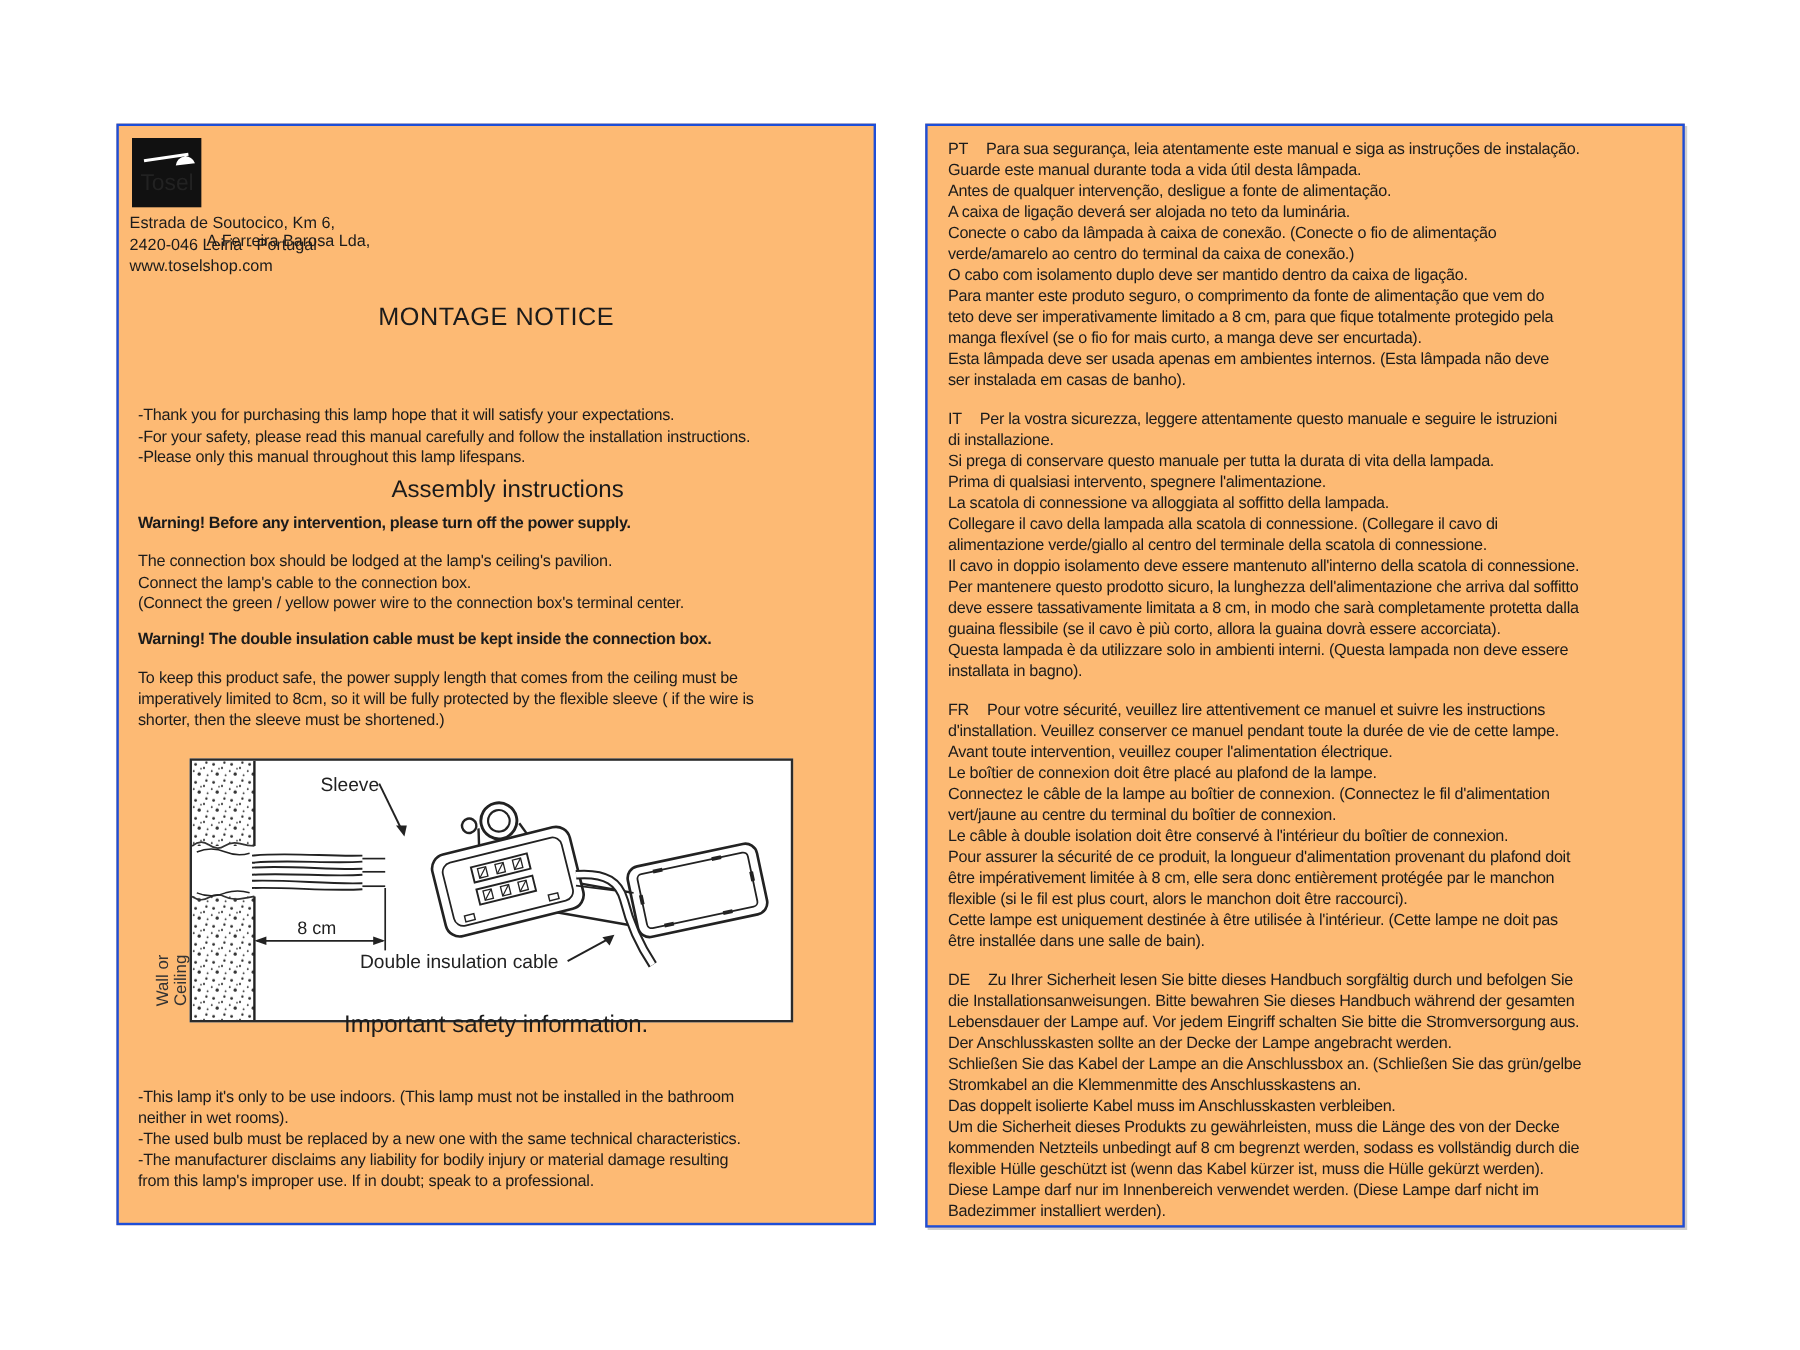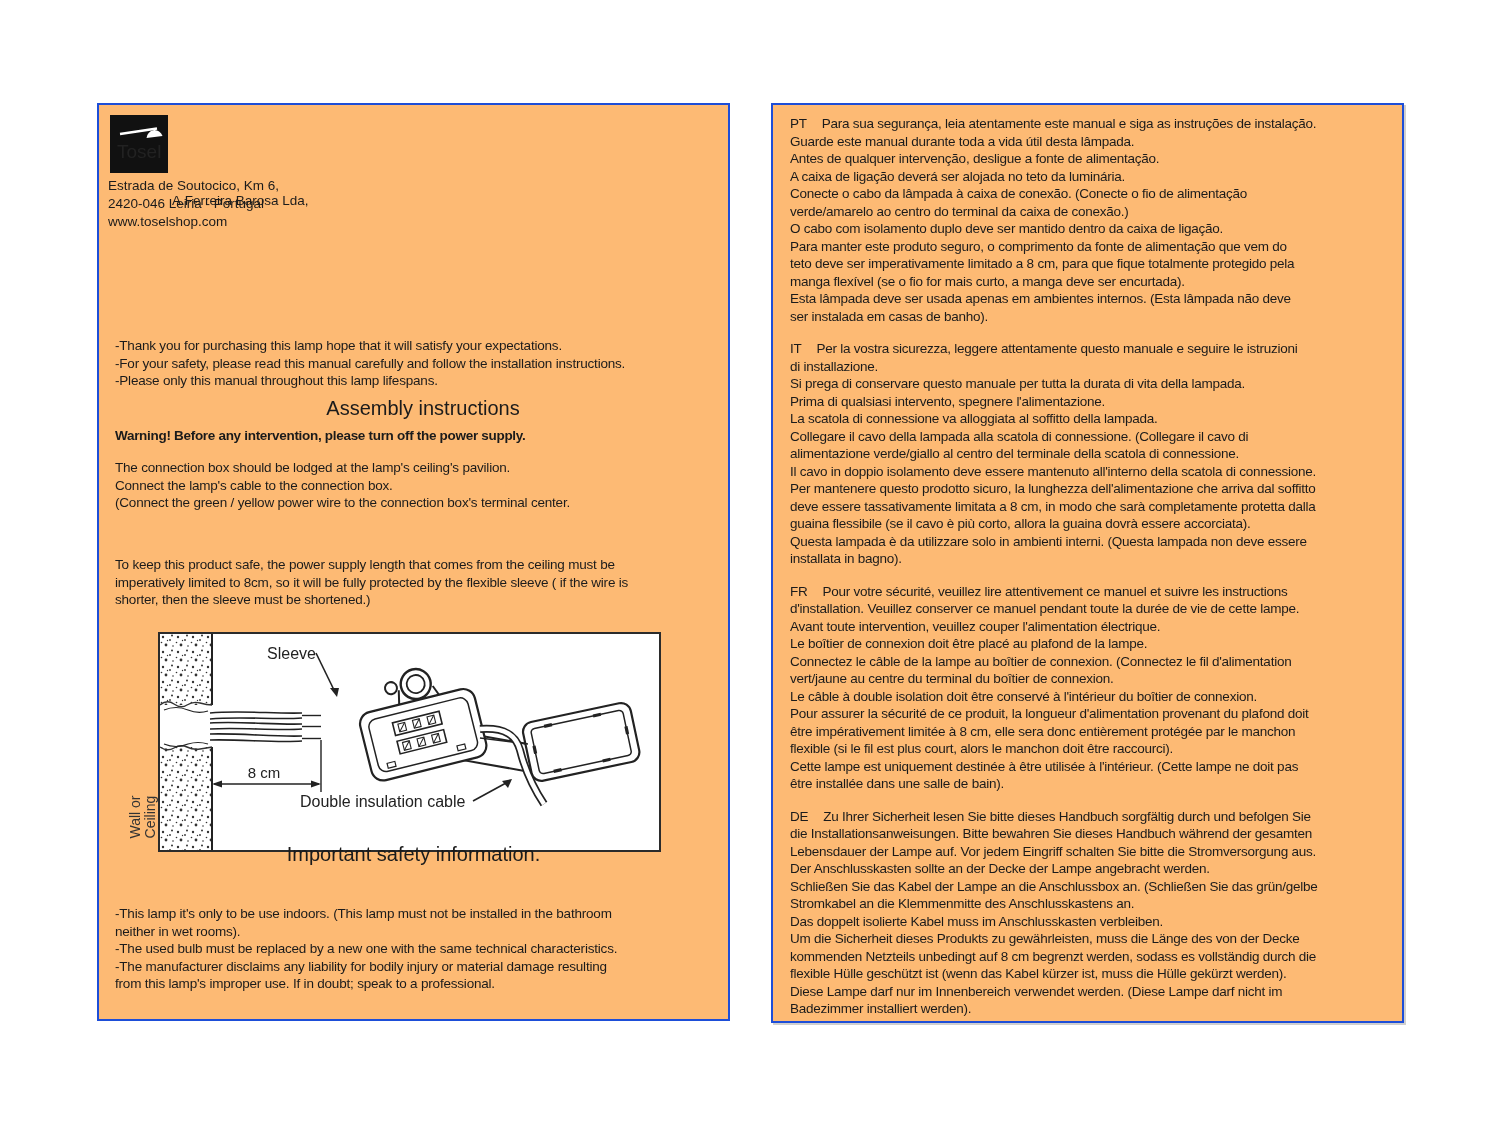--- a/index.html
+++ b/index.html
@@ -39,33 +39,35 @@
       <line x1="44.5" y1="14" x2="44.5" y2="17" stroke="#fff" stroke-width="1.6"></line>
       <path d="M36.5,23 A8.2,8.2 0 0 1 52.5,21 L36.5,23 Z" fill="#fff"></path>
       <text x="7" y="43" font-size="19" fill="#fff">Tosel</text>
     </svg>
 
     <div class="abs addr" style="left:73px;top:51px;margin-top:36px;">A.Ferreira Barosa Lda,</div>
     <div class="abs addr" style="left:9px;top:72px;">Estrada de Soutocico, Km 6,</div>
     <div class="abs addr" style="left:9px;top:90px;">2420-046 Leiria - Portugal</div>
     <div class="abs addr" style="left:9px;top:108px;">www.toselshop.com</div>
 
+    <div class="abs center title" style="top:148px;">MONTAGE NOTICE</div>
 
     <div class="abs body-text" style="left:16px;top:232px;width:600px;">-Thank you for purchasing this lamp hope that it will satisfy your expectations.
 -For your safety, please read this manual carefully and follow the installation instructions.
 -Please only this manual throughout this lamp lifespans.</div>
 
     <div class="abs center h2" style="top:292px;margin-left:19px;">Assembly instructions</div>
 
     <div class="abs body-text bold" style="left:16px;top:322px;width:600px;letter-spacing:-0.3px;">Warning! Before any intervention, please turn off the power supply.</div>
 
     <div class="abs body-text" style="left:16px;top:354px;width:600px;">The connection box should be lodged at the lamp's ceiling's pavilion.
 Connect the lamp's cable to the connection box.
 (Connect the green / yellow power wire to the connection box's terminal center.</div>
 
+    <div class="abs body-text bold" style="left:16px;top:419px;width:600px;letter-spacing:-0.3px;">Warning! The double insulation cable must be kept inside the connection box.</div>
 
     <div class="abs body-text" style="left:16px;top:451px;width:600px;">To keep this product safe, the power supply length that comes from the ceiling must be
 imperatively limited to 8cm, so it will be fully protected by the flexible sleeve ( if the wire is
 shorter, then the sleeve must be shortened.)</div>
 
     <div class="abs" id="diagram-wrap">
       <div id="wall-label">Wall or
 Ceiling</div>
       <svg width="499" height="216" viewBox="0 0 499 216">
         <defs>

